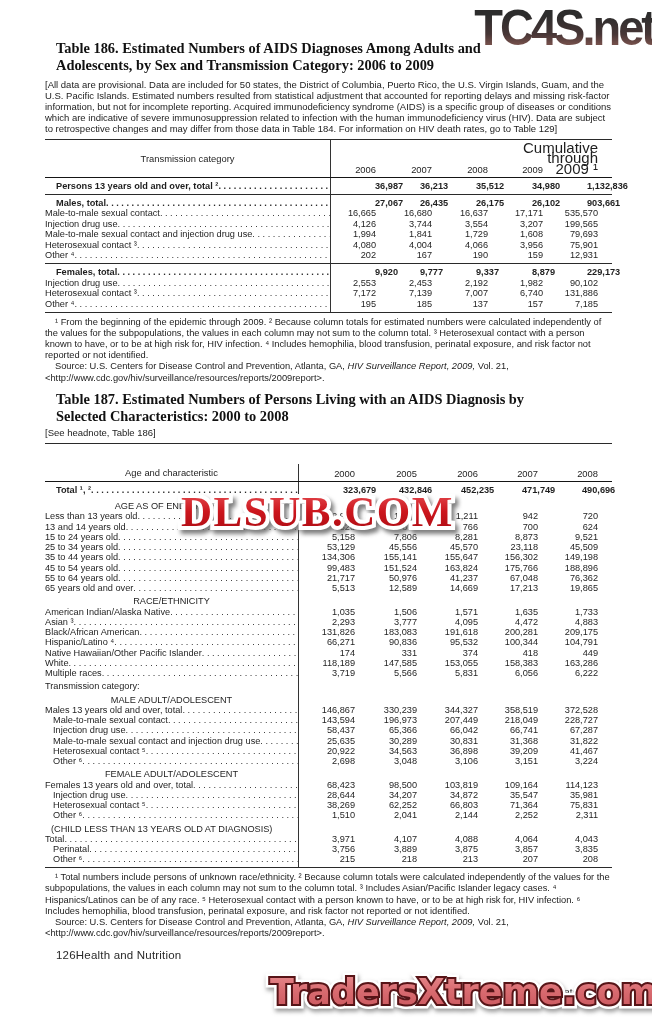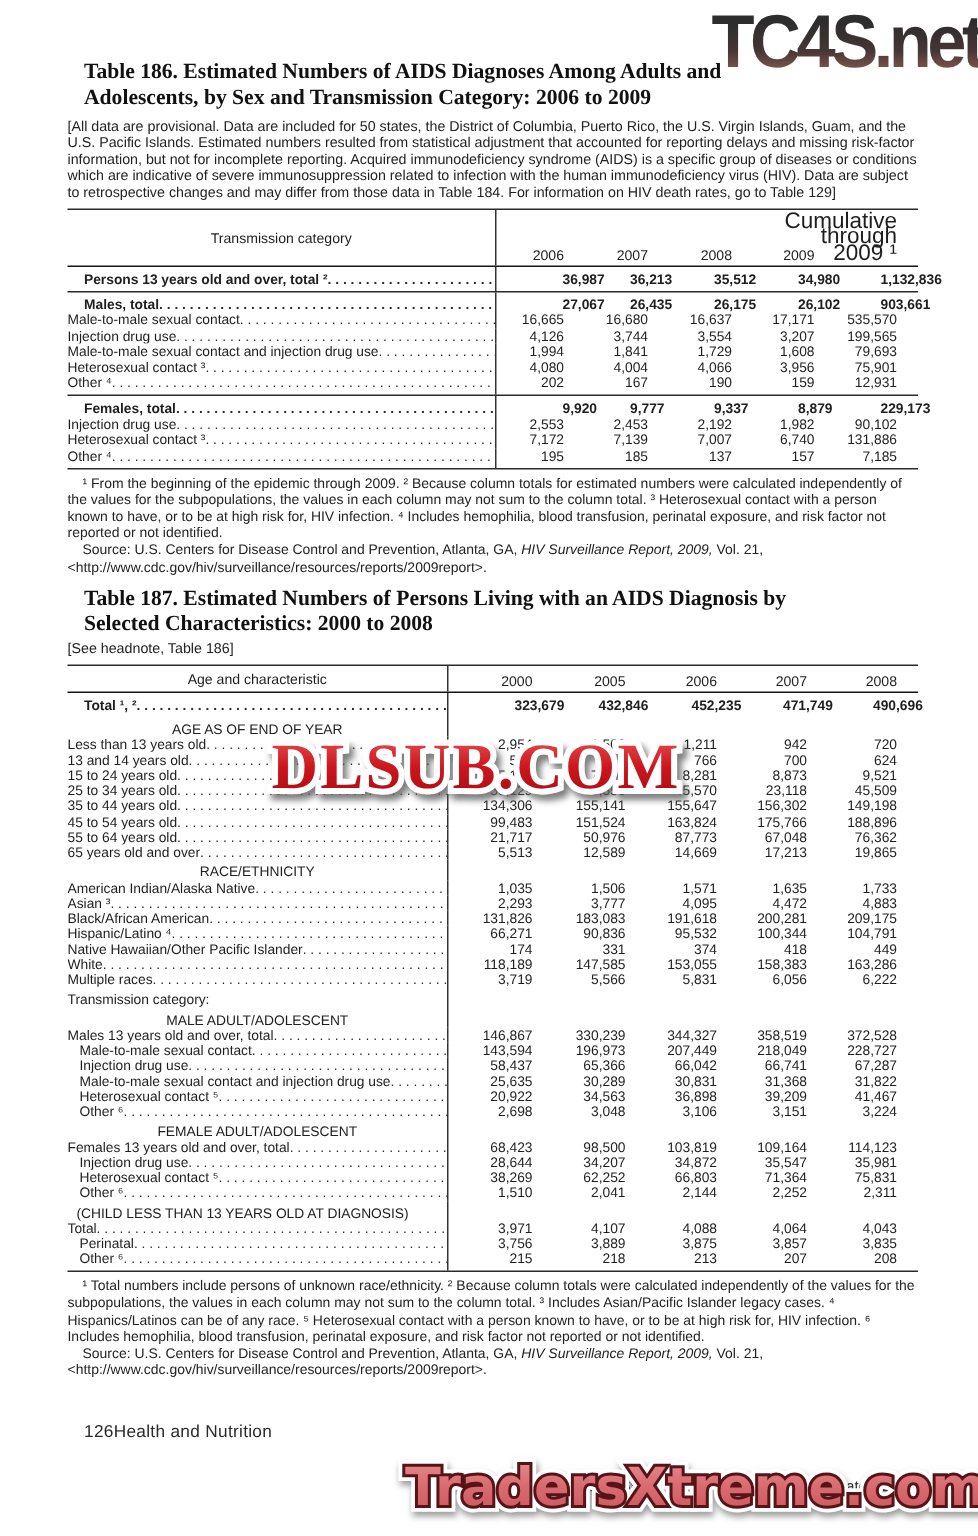--- a/index.html
+++ b/index.html
@@ -16,21 +16,21 @@
   .headnote{font-size:9.5px;line-height:11px;margin:5px 0 0 0;color:#222;}
   .headnote187{font-size:9.5px;line-height:11px;margin:3px 0 0 0;color:#222;}
 
   
   .tbl{margin-top:5px;border-top:1px solid #2a2a2a;border-bottom:1.5px solid #2a2a2a;}
   .grid{display:grid;padding-right:14px;}
   .t186 .grid{grid-template-columns:1fr 46px 56px 56px 55px 55px;}
   .t187 .grid{grid-template-columns:1fr 57px 62px 61px 60px 60px;}
   .thead{border-bottom:1.5px solid #151515;}
   .t186 .thead{height:37px;}
-  .t187 .thead{height:17px;}
+  .t187 .thead{height:17px;margin-top:20px;}
   .cell{min-width:0;}
   .first{border-left:1px solid #333;}
   .th-stub{display:flex;align-items:center;justify-content:center;font-size:9.4px;text-align:right;}
   .th-year{display:flex;align-items:flex-end;justify-content:flex-end;font-size:9.4px;padding-bottom:2px;}
   .th-cum{display:flex;flex-direction:column;align-items:flex-end;justify-content:flex-end;
           font-size:15px;line-height:10.6px;padding-bottom:2px;}
 
   .trow .cell{font-size:9.2px;}
   .t186 .trow .cell{line-height:10.5px;}
   .t187 .trow .cell{line-height:10.25px;}
@@ -338,21 +338,21 @@
             <div class="cell num">175,766</div>
             <div class="cell num">188,896</div>
           </div>
           <div class="grid trow">
             <div class="cell stub">
               <div class="lbl">55 to 64 years old</div>
               <div class="dots"></div>
             </div>
             <div class="cell num first">21,717</div>
             <div class="cell num">50,976</div>
-            <div class="cell num">87,773</div>
+            <div class="cell num">41,237</div>
             <div class="cell num">67,048</div>
             <div class="cell num">76,362</div>
           </div>
           <div class="grid trow">
             <div class="cell stub">
               <div class="lbl">65 years old and over</div>
               <div class="dots"></div>
             </div>
             <div class="cell num first">5,513</div>
             <div class="cell num">12,589</div>

